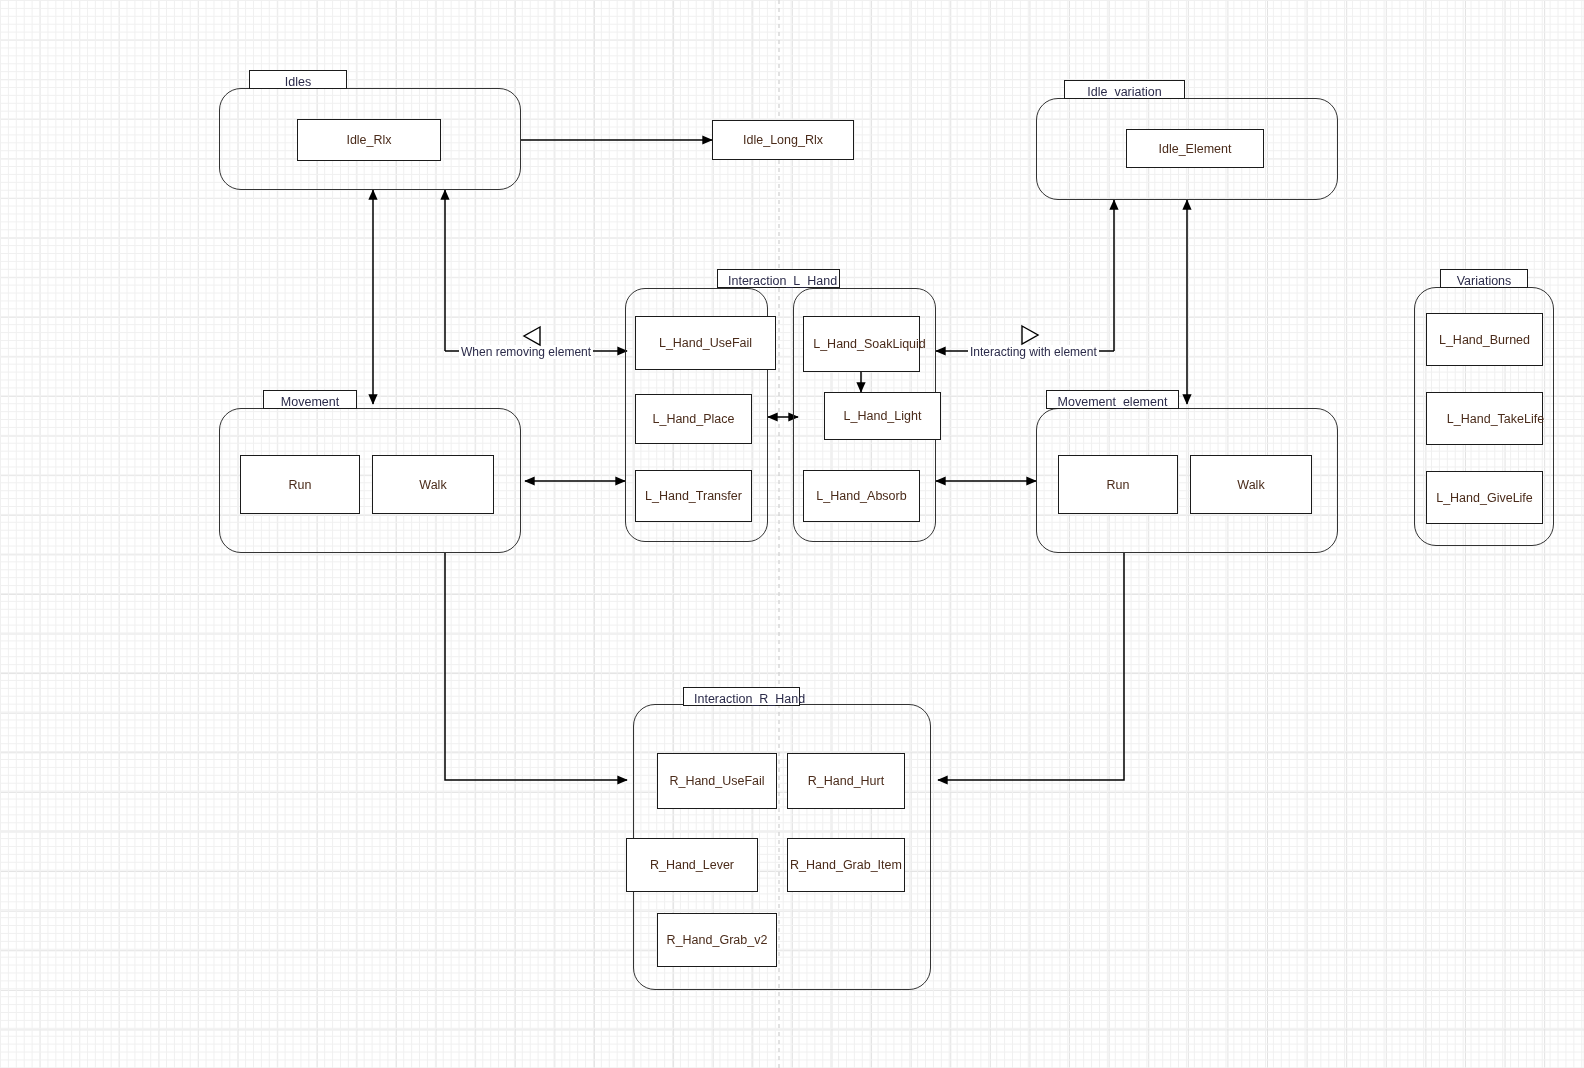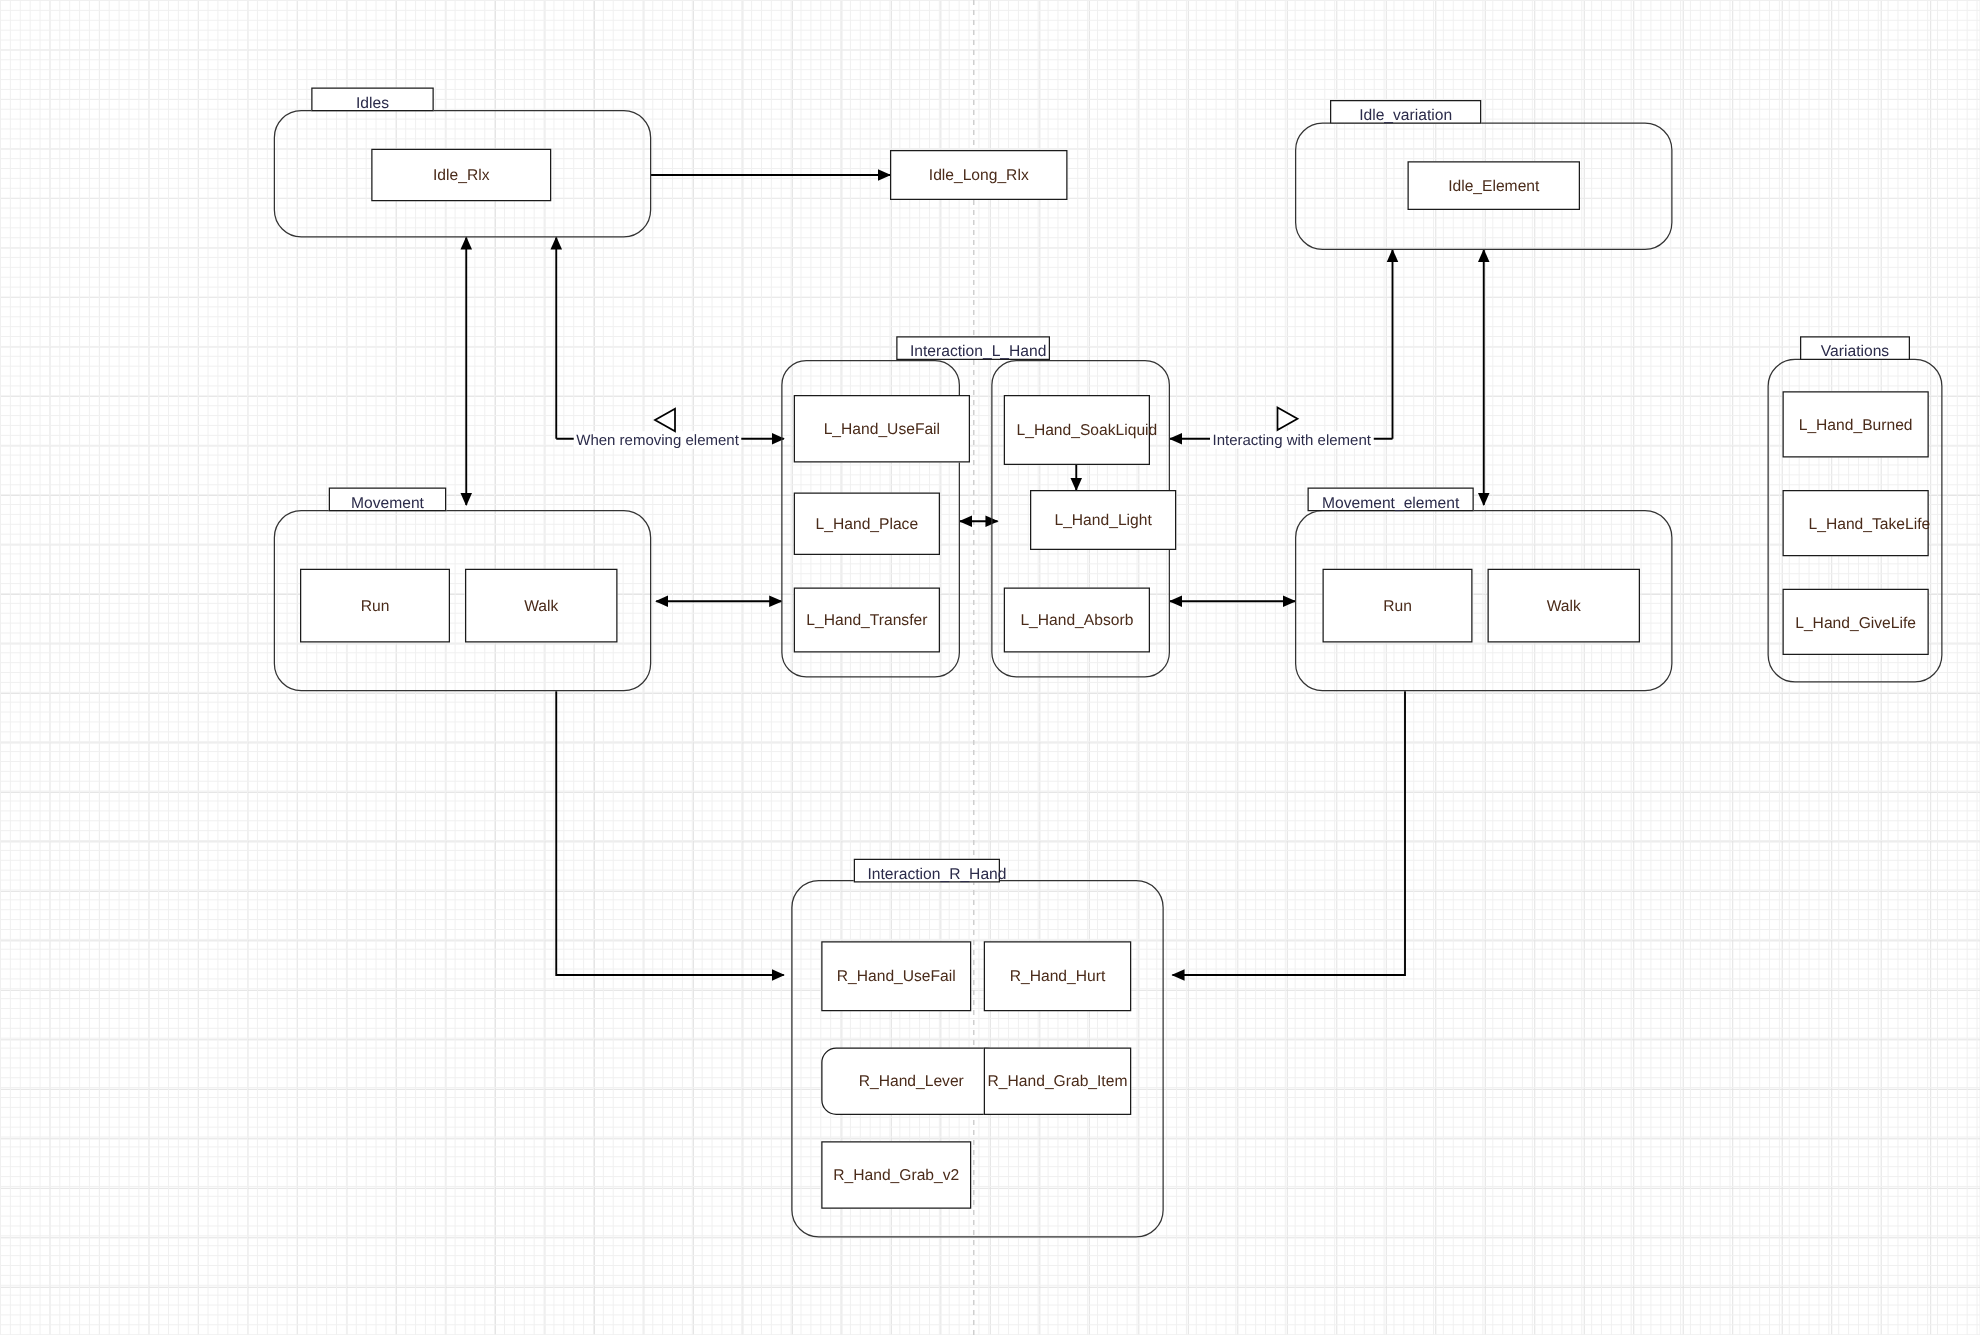--- a/index.html
+++ b/index.html
@@ -163,21 +163,21 @@
   <div class="node" style="left:803px; top:316px; width:117px; height:56px;padding-left:16px;">L_Hand_SoakLiquid</div>
   <div class="node" style="left:803px; top:392px; width:117px; height:48px;margin-left:21px;">L_Hand_Light</div>
   <div class="node" style="left:803px; top:470px; width:117px; height:52px;">L_Hand_Absorb</div>
 
   <div class="group" style="left:633px; top:704px; width:298px; height:286px;"></div>
   <div class="group-title" style="left:683px; top:687px; width:117px; height:19px;">Interaction_R_Hand</div>
 
   <div class="node" style="left:657px; top:753px; width:120px; height:56px;">R_Hand_UseFail</div>
   <div class="node" style="left:787px; top:753px; width:118px; height:56px;">R_Hand_Hurt</div>
 
-  <div class="node" style="left:657px; top:838px; width:144px; height:54px;border-radius:12px;">R_Hand_Lever</div>
+  <div class="node" style="left:626px; top:838px; width:132px; height:54px;">R_Hand_Lever</div>
   <div class="node" style="left:787px; top:838px; width:118px; height:54px;">R_Hand_Grab_Item</div>
 
   <div class="node" style="left:657px; top:913px; width:120px; height:54px;">R_Hand_Grab_v2</div>
 
   <div class="group" style="left:1414px; top:287px; width:140px; height:259px;"></div>
   <div class="group-title" style="left:1440px; top:269px; width:88px; height:19px;">Variations</div>
   <div class="node" style="left:1426px; top:313px; width:117px; height:53px;">L_Hand_Burned</div>
   <div class="node" style="left:1426px; top:392px; width:117px; height:53px;padding-left:22px;">L_Hand_TakeLife</div>
   <div class="node" style="left:1426px; top:471px; width:117px; height:53px;">L_Hand_GiveLife</div>
 

